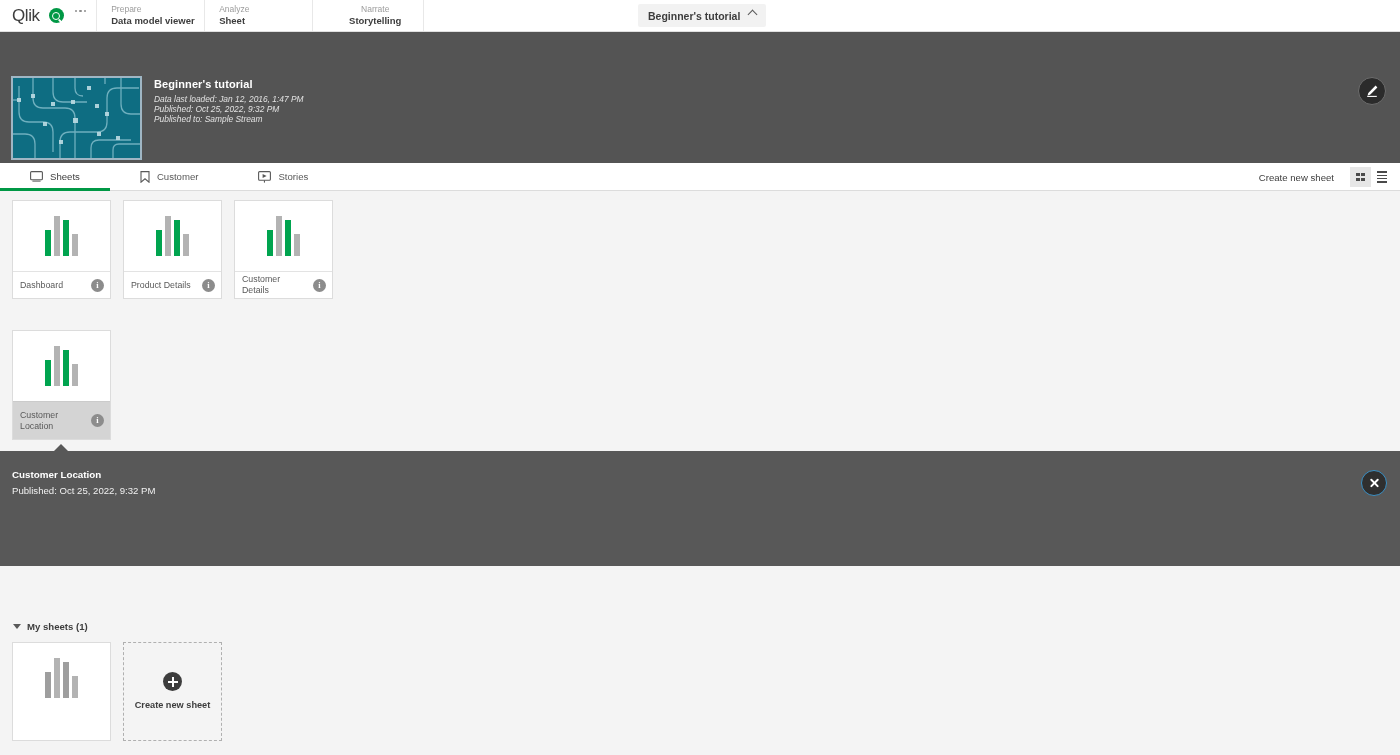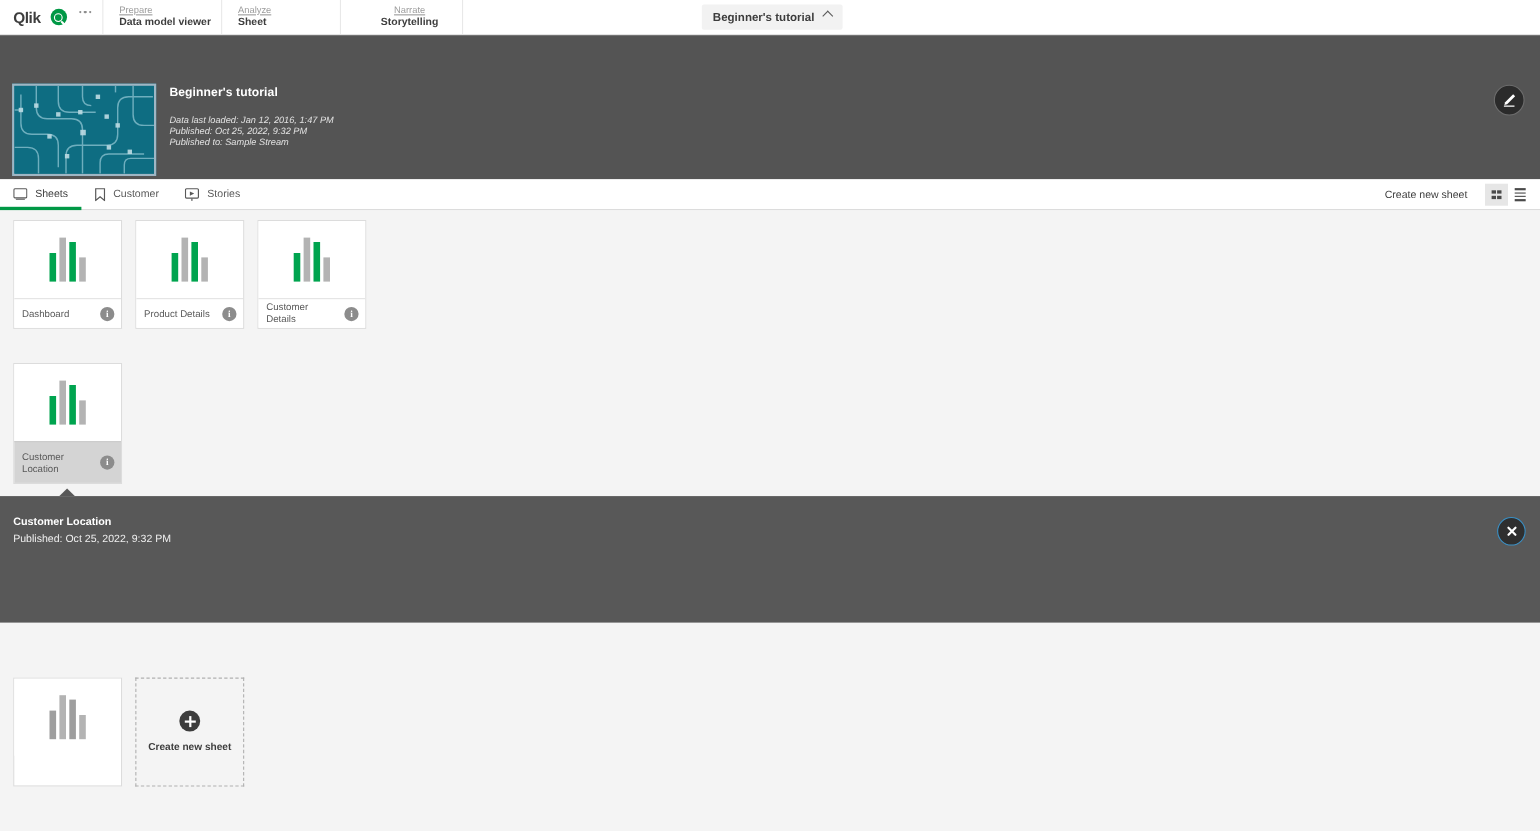--- a/index.html
+++ b/index.html
@@ -19,21 +19,21 @@
     border-bottom: 1px solid #e0e0e0;
     display: flex; align-items: stretch;
     position: relative;
   }
   .logo-zone {
     display: flex; align-items: center;
     padding: 0 10px 0 12px;
     gap: 9px;
   }
   .qlik-word {
-    font-size: 14px; font-weight: bold;
+    font-size: 17px; font-weight: normal;
     letter-spacing: -0.4px;
     color: #3d3d3d;
     line-height: 1;
   }
   .qlik-mark {
     width: 15px; height: 15px;
     border-radius: 50%;
     background: #009845;
     position: relative;
     display: inline-block;
@@ -61,21 +61,21 @@
   }
   .dots-btn i { width: 2.5px; height: 2.5px; background: #8c8c8c; border-radius: 50%; display: block; }
 
   .nav-sect {
     border-left: 1px solid #e8e8e8;
     padding: 4px 0 0 14px;
     width: 108px;
     cursor: pointer;
   }
   .nav-sect.w2 { width: 111px; text-align: center; }
-  .nav-sect-kicker { font-size: 8.5px; color: #9c9c9c; line-height: 11px; text-decoration: underline; }
+  .nav-sect-kicker { font-size: 8.5px; color: #9c9c9c; line-height: 11px; }
   .nav-sect-label  { font-size: 9.5px; color: #3d3d3d; font-weight: bold; line-height: 12px; }
   .nav-divider { border-left: 1px solid #e8e8e8; width: 0; }
 
   .app-select {
     position: absolute; left: 638px; top: 4px;
     height: 23px;
     background: #f2f2f2;
     border-radius: 2px;
     display: flex; align-items: center;
     padding: 0 10px; gap: 9px;
@@ -107,21 +107,21 @@
   }
   .thumb-frame svg { display: block; width: 100%; height: 100%; }
 
   .hero-text { margin: 44px 0 0 12px; }
   .hero-title {
     font-size: 11px; font-weight: bold; color: #ffffff;
     line-height: 16px; letter-spacing: 0.1px;
   }
   .hero-meta {
     font-size: 8.4px; font-style: italic; color: #e2e2e2;
-    line-height: 10px; margin-top: 12px;
+    line-height: 10px; margin-top: 2px;
   }
   .hero-meta div { line-height: 10px; }
 
   .round-btn {
     position: absolute;
     width: 28px; height: 28px;
     border-radius: 50%;
     background: #2b2b2b;
     border: 1px solid #6d6d6d;
     display: flex; align-items: center; justify-content: center;
@@ -135,21 +135,21 @@
   .tabbar {
     height: 28px; width: 1400px;
     background: #ffffff;
     border-bottom: 1px solid #dcdcdc;
     display: flex; align-items: center;
     position: relative;
   }
   .tab {
     height: 28px;
     display: flex; align-items: center; gap: 7px;
-    padding: 0 12px;
+    padding: 0 30px;
     cursor: pointer;
     position: relative;
     font-size: 9.6px;
     color: #595959;
   }
   .tab.active { color: #3d3d3d; }
   .tab.active::after {
     content: ""; position: absolute;
     left: 0; right: 0; bottom: 0; height: 2.5px;
     background: #009845;
@@ -543,20 +543,24 @@
     <span class="detail-caret"></span>
     <div class="detail-title">Customer Location</div>
     <div class="detail-line first">Published: Oct 25, 2022, 9:32 PM</div>
     <div class="close-btn">
       <span class="xmark"></span>
     </div>
   </div>
   <div class="panel-gap"></div>
 
   <div class="section">
+    <div class="section-head">
+      <span class="caret-dn"></span>
+      <span class="section-title">My sheets (1)</span>
+    </div>
     <div class="card-row">
 
       <div class="card">
         <div class="card-canvas">
           <span class="bars">
             <b style="height:26px;background:#9e9e9e"></b>
             <b style="height:40px;background:#b3b3b3"></b>
             <b style="height:36px;background:#9e9e9e"></b>
             <b style="height:22px;background:#b3b3b3"></b>
           </span>

